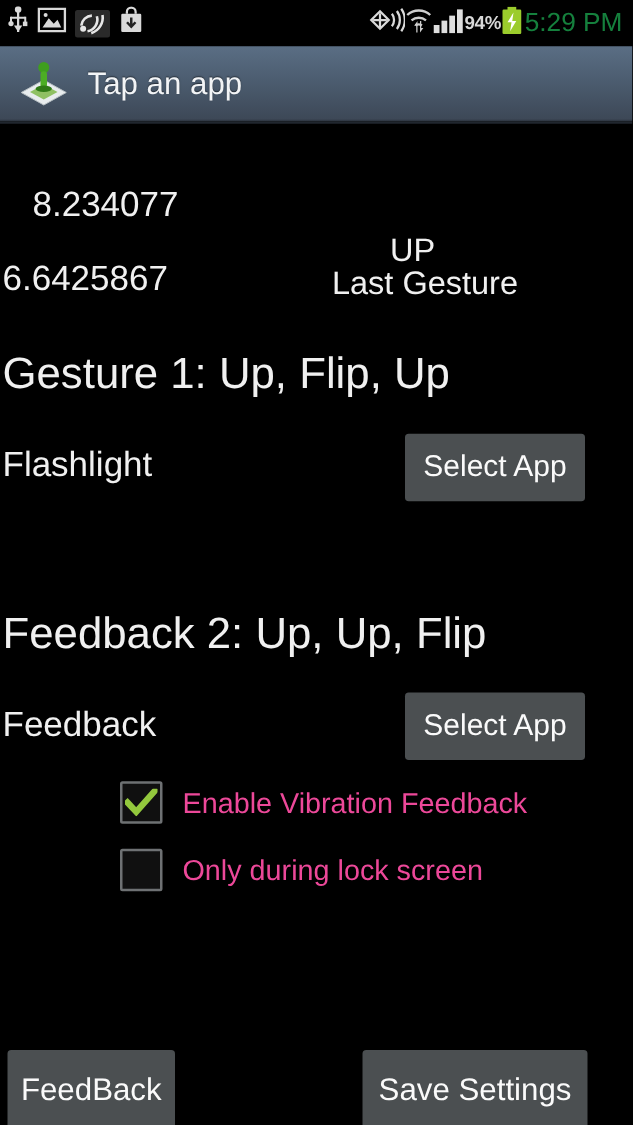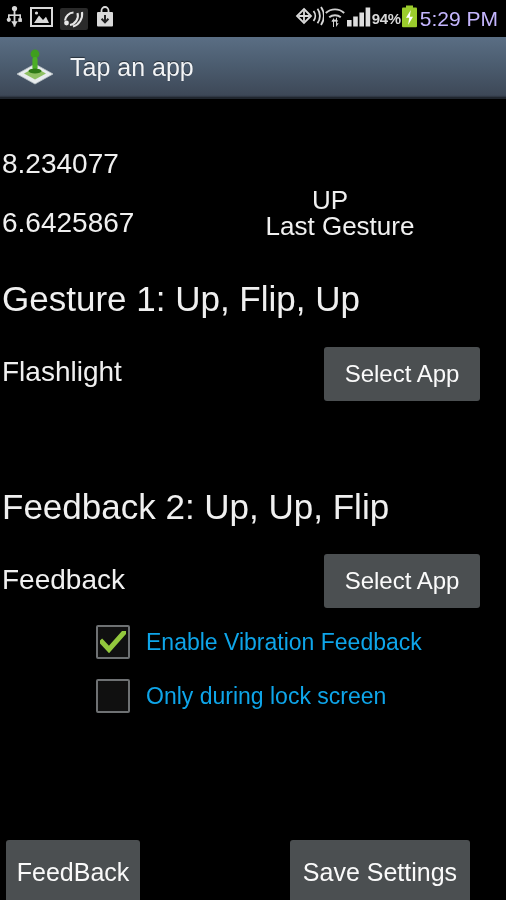--- a/index.html
+++ b/index.html
@@ -24,21 +24,21 @@
     padding: 0 6px;
   }
   .sb-left { display: flex; align-items: center; gap: 7px; }
   .sb-right { display: flex; align-items: center; gap: 0; margin-left: auto; }
   .sb-icon { display: block; }
   .sb-pct {
     color: #d8d8d8; font-size: 15px; font-weight: bold;
     letter-spacing: -0.3px;
   }
   .sb-clock {
-    color: #c4b5fd; font-size: 21px; letter-spacing: 0px;
+    color: #15803d; font-size: 21px; letter-spacing: 0px;
     padding-left: 2px; padding-right: 2px;
   }
   .nfc-box { background: #2a2a2a; padding: 1px 2px; border-radius: 2px; display:flex; }
 
   
   #action-bar {
     position: absolute; left: 0; top: 37px;
     width: 506px; height: 62px;
     background: linear-gradient(to bottom, #5a6e84 0%, #4c5d70 45%, #3d4857 97%, #2b323d 100%);
     border-bottom: 2px solid #20262e;
@@ -71,38 +71,38 @@
     position: absolute;
     background: #4b4f51;
     color: #fafafa;
     border: none;
     border-radius: 3px;
     font-family: "Liberation Sans", sans-serif;
     font-size: 24px;
     display: flex; align-items: center; justify-content: center;
     cursor: pointer;
   }
-  .btn-select { width: 156px; height: 54px; }
+  .btn-select { width: 144px; height: 54px; }
   .btn-bottom { height: 64px; font-size: 25px; }
 
   .cb-row {
     position: absolute;
     display: flex; align-items: center;
     cursor: pointer;
   }
   .cb-box {
     width: 34px; height: 34px;
     border: 2px solid #6e7173;
     background: #101010;
     border-radius: 2px;
     display: flex; align-items: center; justify-content: center;
     flex: none;
   }
   .cb-label {
-    color: #0ea5e9; font-size: 23px; margin-left: 16px; white-space: nowrap;
+    color: #ec4899; font-size: 23px; margin-left: 16px; white-space: nowrap;
   }
 </style>
 </head>
 <body>
 
 <div id="screen">
 
   <div id="status-bar">
     <div class="sb-left">
 
@@ -207,21 +207,21 @@
         <circle cx="21" cy="6" r="4.4" fill="#3f9e1f"></circle>
         <rect x="18.4" y="9" width="5.2" height="13" rx="2.4" fill="#4cae25"></rect>
         <ellipse cx="21" cy="23" rx="6.5" ry="2.6" fill="#2f7a16"></ellipse>
       </svg>
     </span>
     <span id="action-title">Tap an app</span>
   </div>
 
   <div id="content">
 
-    <div class="txt sensor" style="top: 47px;">8.234077</div>
+    <div class="txt sensor" style="top: 47px; margin-left: 24px;">8.234077</div>
     <div class="txt sensor" style="top: 106px;">6.6425867</div>
 
     <div class="txt rt" style="top: 84px; left: 250px; width: 160px;">UP</div>
     <div class="txt rt" style="top: 110px; left: 190px; width: 300px;">Last Gesture</div>
 
     <div class="txt gesture-hdr" style="top: 178px;">Gesture 1: Up, Flip, Up</div>
     <div class="txt app-name" style="top: 255px;">Flashlight</div>
     <button class="btn btn-select" style="left: 324px; top: 246px;">Select App</button>
 
     <div class="txt gesture-hdr" style="top: 386px;">Feedback 2: Up, Up, Flip</div>

